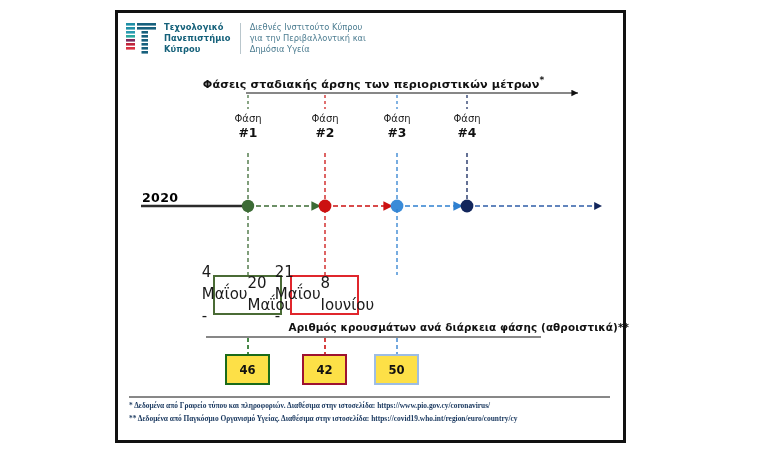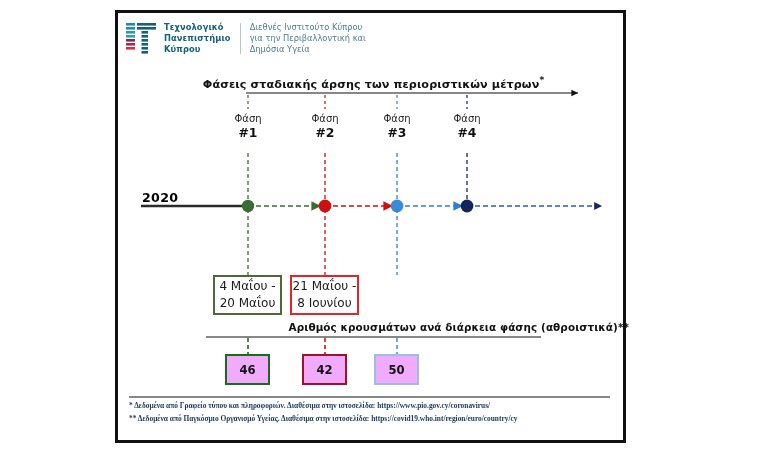--- a/index.html
+++ b/index.html
@@ -41,26 +41,26 @@
   .phase-lab .w{font-size:10px;color:#222;line-height:1.15;}
   .phase-lab .n{font-size:12.4px;font-weight:bold;color:#111;line-height:1.25;}
   
   .year{
     position:absolute;left:24px;top:177px;font-size:12.6px;font-weight:bold;
     color:#000000;letter-spacing:.3px;
   }
   
   .dbox{
     position:absolute;box-sizing:border-box;background:#fff;
-    display:flex;flex-direction:column;justify-content:center;align-items:center;
-    font-size:12px;color:#1a1a1a;line-height:1.45;
+    display:flex;flex-direction:row;justify-content:center;align-items:center;
+    font-size:15px;color:#1a1a1a;line-height:1.45;
   }
   
   .nbox{
-    position:absolute;box-sizing:border-box;background:#f0abfc;
+    position:absolute;box-sizing:border-box;background:#fde047;
     display:flex;justify-content:center;align-items:center;
     font-size:11.6px;font-weight:bold;color:#111;
   }
   
   .notes{position:absolute;left:11px;top:387px;width:492px;}
   .note{
     font-size:7.4px;font-weight:bold;color:#17365d;line-height:1.75;
     white-space:nowrap;letter-spacing:0px;font-family:Liberation Serif, serif;
   }
 </style>

